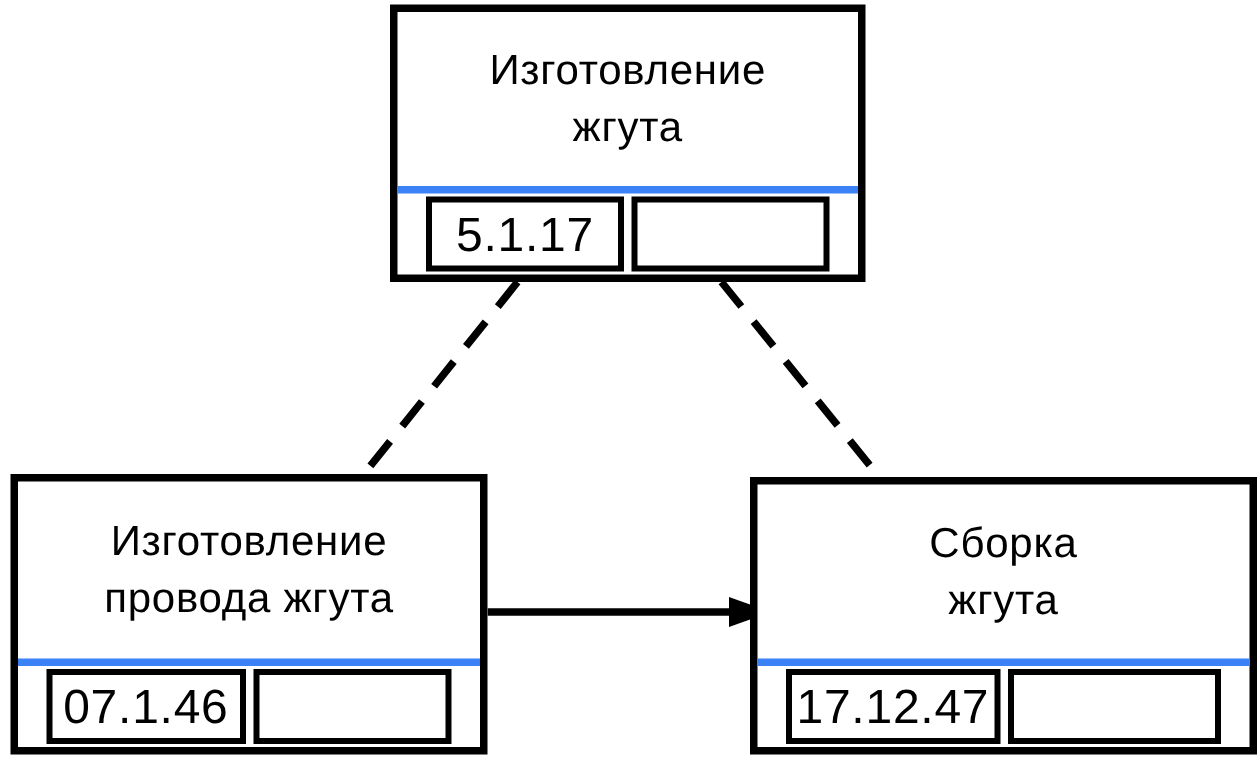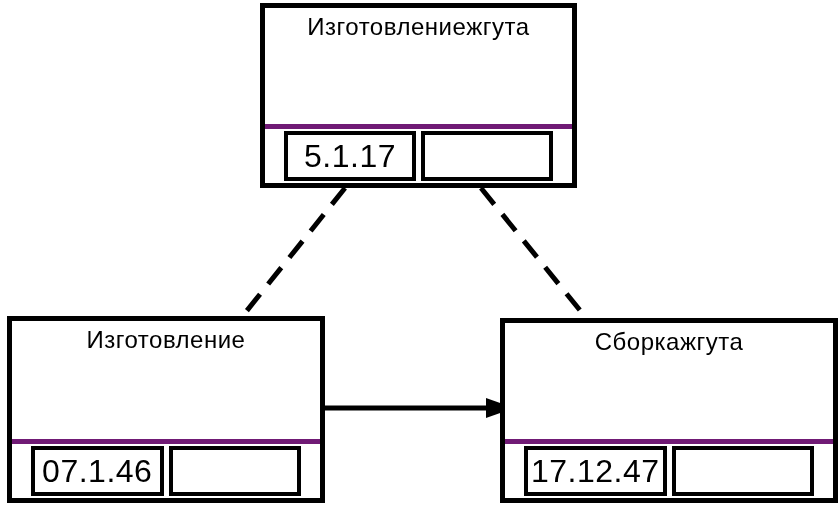--- a/index.html
+++ b/index.html
@@ -20,31 +20,31 @@
     position: absolute;
     box-sizing: border-box;
     border: 5px solid #000000;
     background: #ffffff;
     display: flex;
     flex-direction: column;
   }
   .node-title {
     flex: 1;
     display: flex;
-    flex-direction: row;
+    flex-direction: column;
     justify-content: center;
     text-align: center;
-    font-size: 24px;
+    font-size: 28px;
     line-height: 38px;
     letter-spacing: 0.5px;
   }
   .node-strip {
     box-sizing: content-box;
     height: 50px;
-    border-top: 5px solid #701a75;
+    border-top: 5px solid #3b82f6;
     display: flex;
     gap: 5px;
     padding: 2px 19px;
   }
   .code-cell {
     flex: 1;
     box-sizing: border-box;
     border: 4px solid #000000;
     display: flex;
     align-items: center;
@@ -81,20 +81,21 @@
     </div>
     <div class="node-strip">
       <div class="code-cell">5.1.17</div>
       <div class="code-cell"></div>
     </div>
   </div>
 
   <div class="node" style="left:7px; top:316px; width:318px; height:187px;">
     <div class="node-title">
       <span>Изготовление</span>
+      <span>провода жгута</span>
     </div>
     <div class="node-strip">
       <div class="code-cell">07.1.46</div>
       <div class="code-cell"></div>
     </div>
   </div>
 
   <div class="node" style="left:500px; top:318px; width:338px; height:185px;">
     <div class="node-title">
       <span>Сборка</span>

